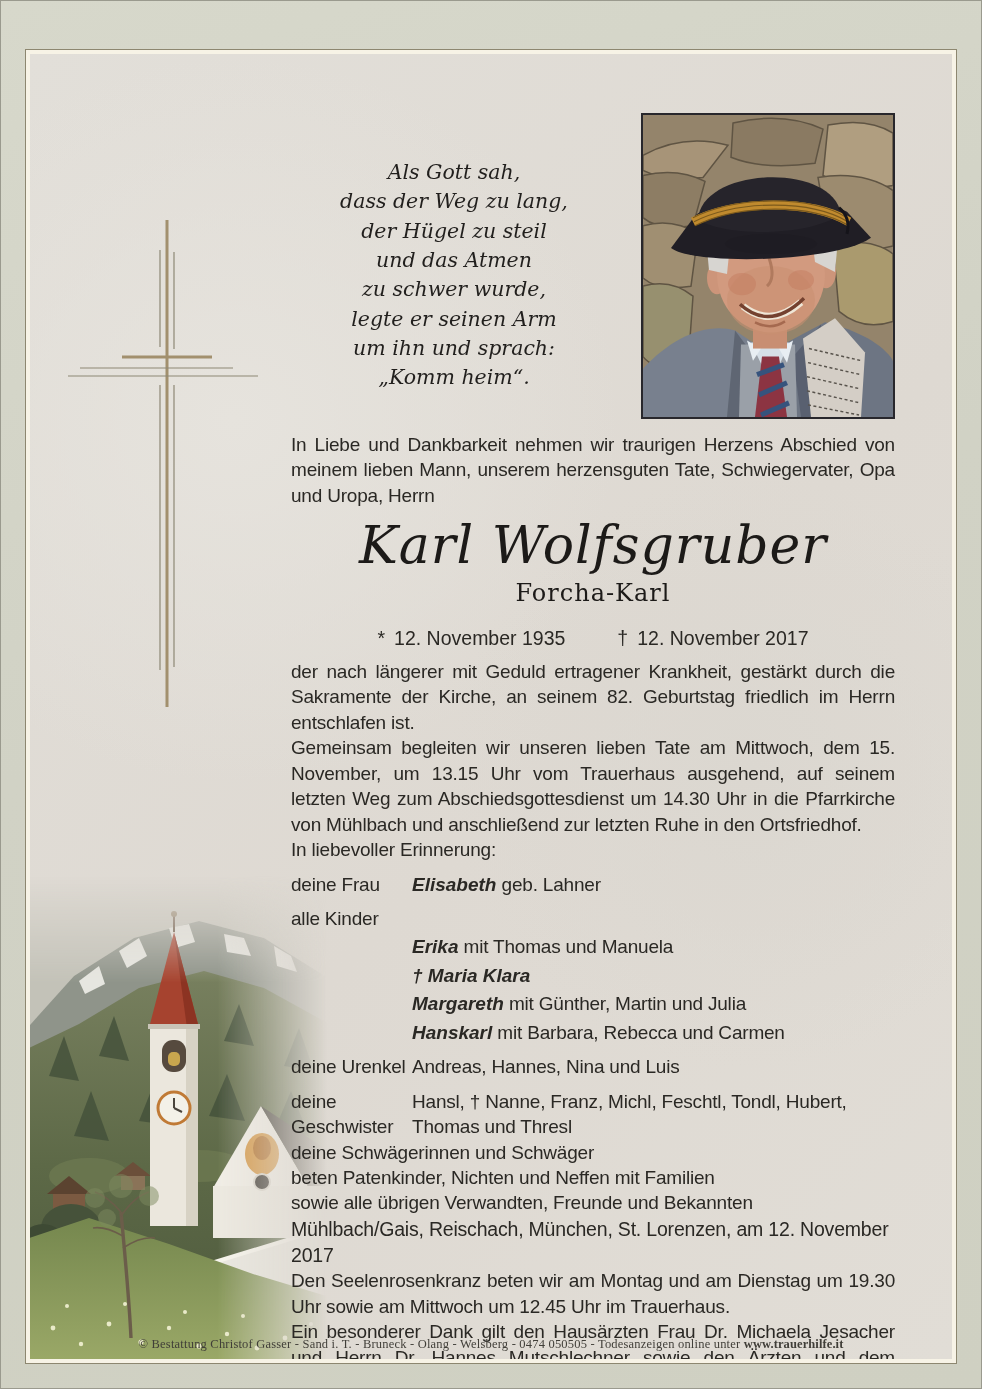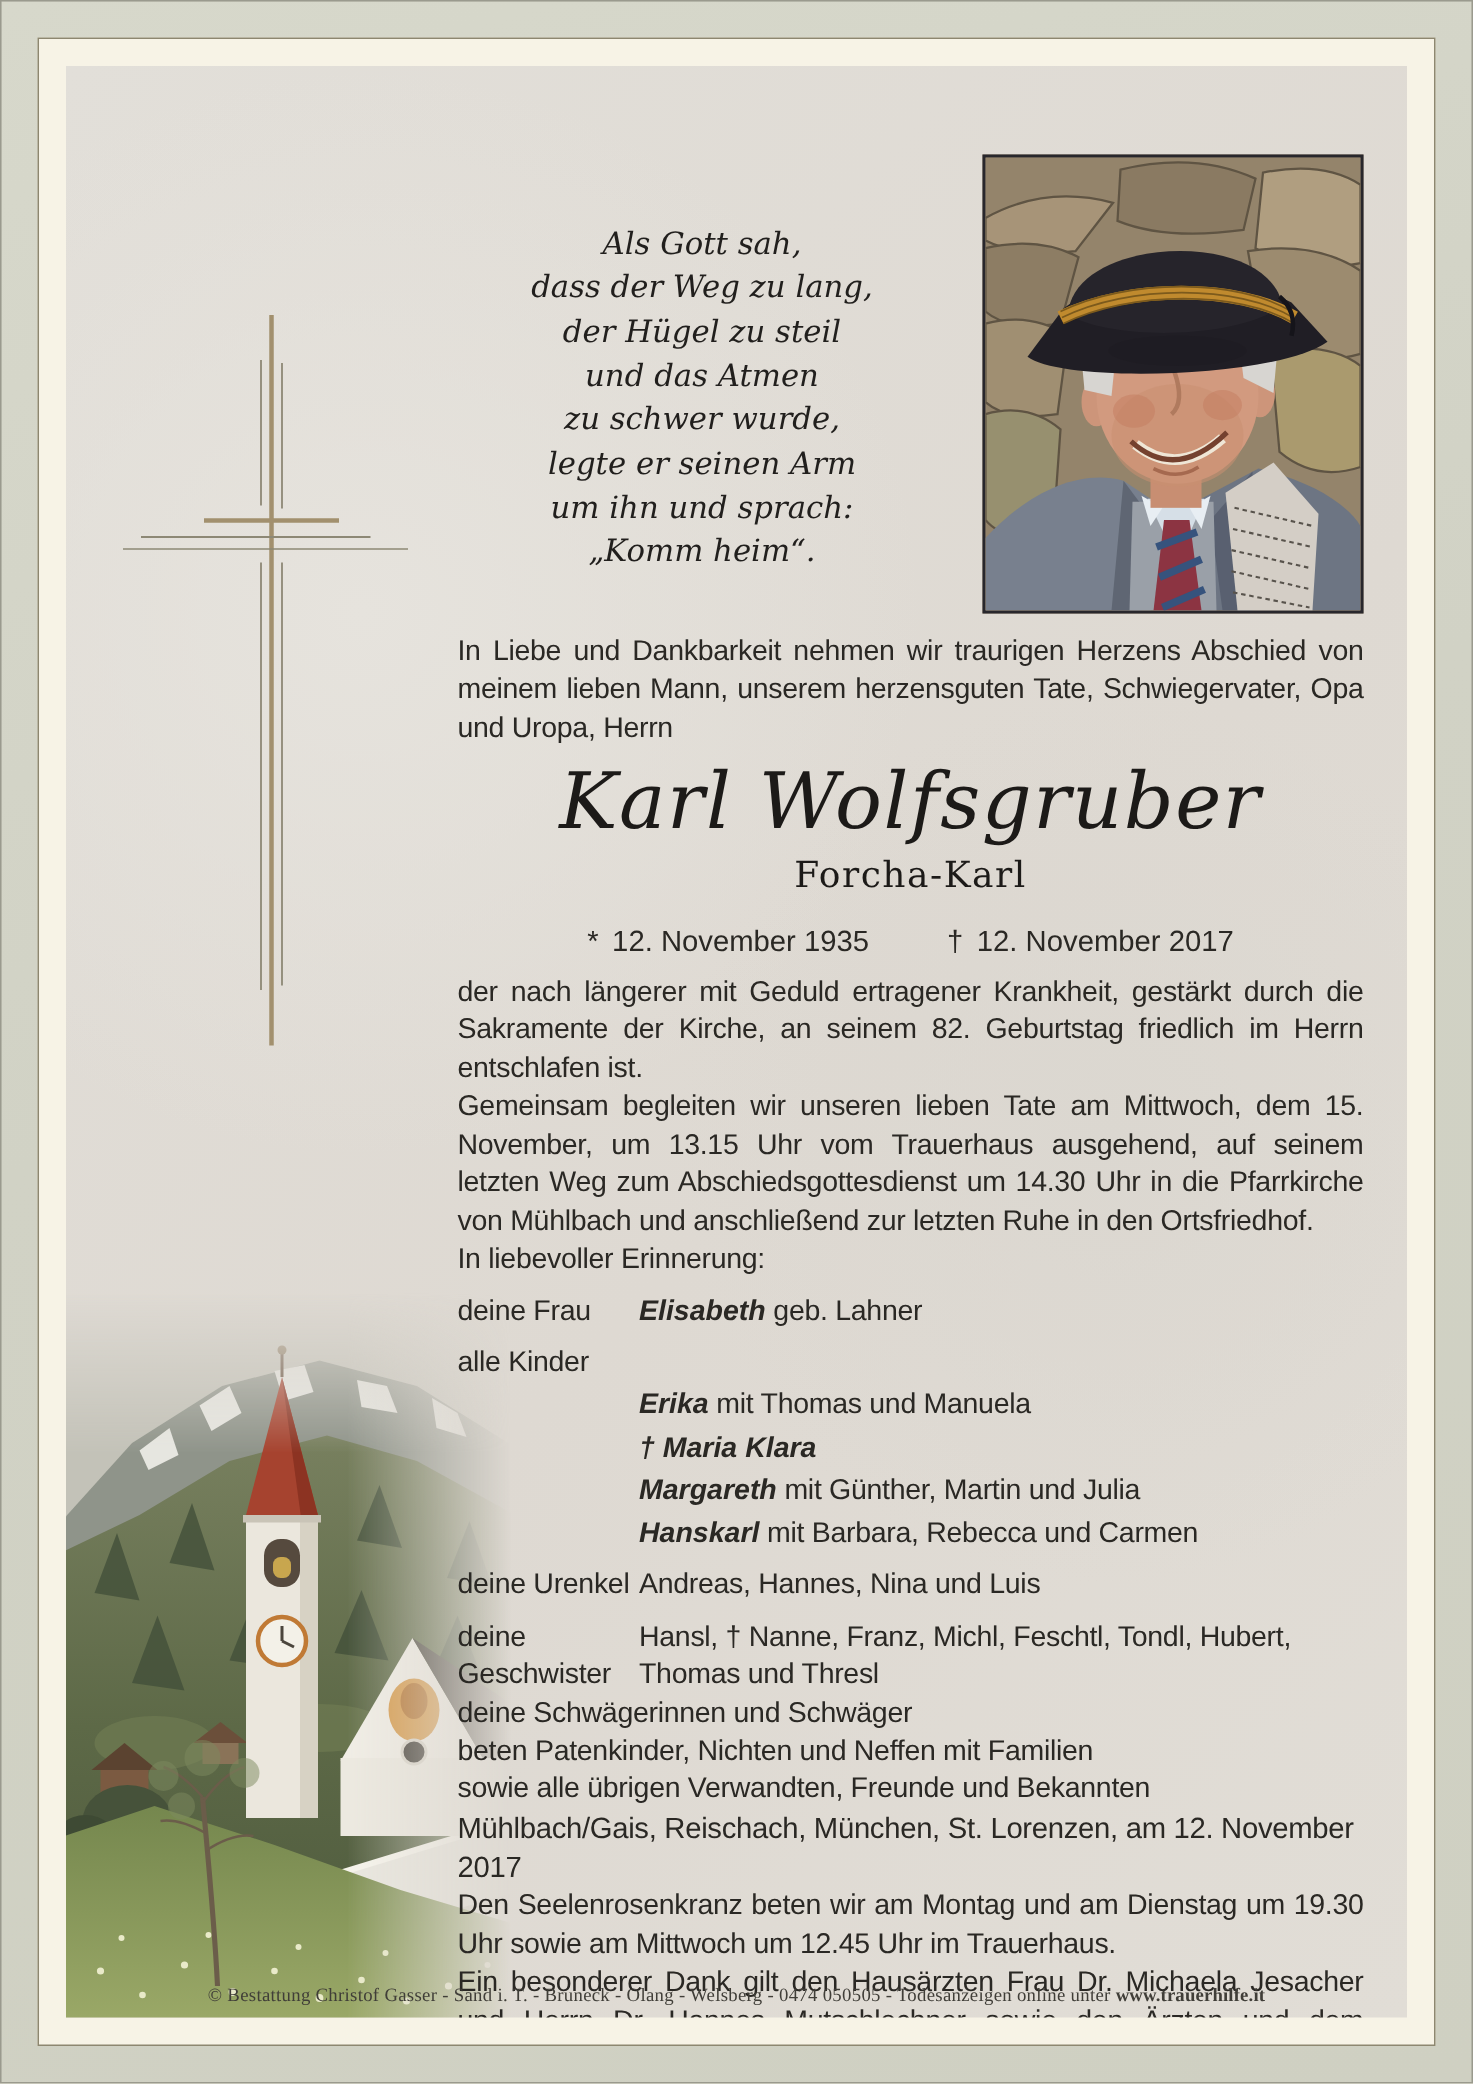--- a/index.html
+++ b/index.html
@@ -10,22 +10,23 @@
       linear-gradient(160deg,#d7d8cb 0%,#d1d2c5 45%,#cfd0c2 100%);
     border:1px solid #9a9a8e;
     box-sizing:border-box;
     font-family:"Liberation Sans",sans-serif;
     overflow:hidden;
   }
   .frame{
     position:absolute;inset:24px;
     border:1px solid #8d8770;
     background:#f7f3e6;
-    padding:18px;
+    padding:4px;
     box-sizing:border-box;
+    margin-top:24px;
   }
   .paper{
     position:relative;width:100%;height:100%;
     background:
       radial-gradient(ellipse 60% 40% at 22% 28%, #e6e3dd 0%, rgba(230,227,221,0) 70%),
       radial-gradient(ellipse 50% 35% at 78% 55%, #dbd7d0 0%, rgba(219,215,208,0) 65%),
       linear-gradient(135deg,#e2dfd9 0%,#ded9d2 55%,#e1ddd6 100%);
     overflow:hidden;
   }
   

